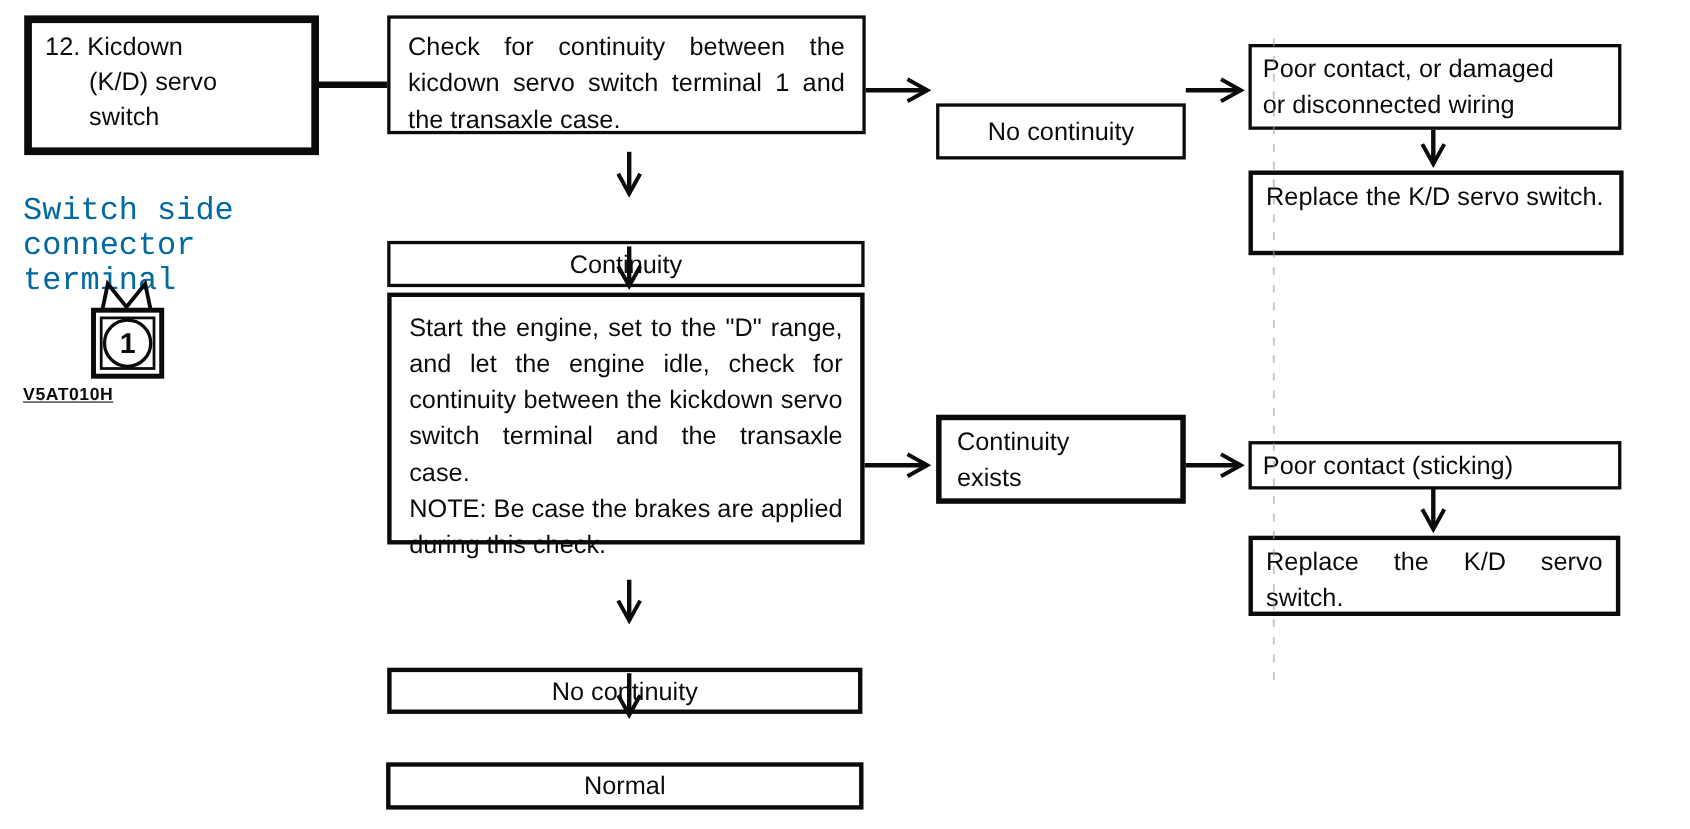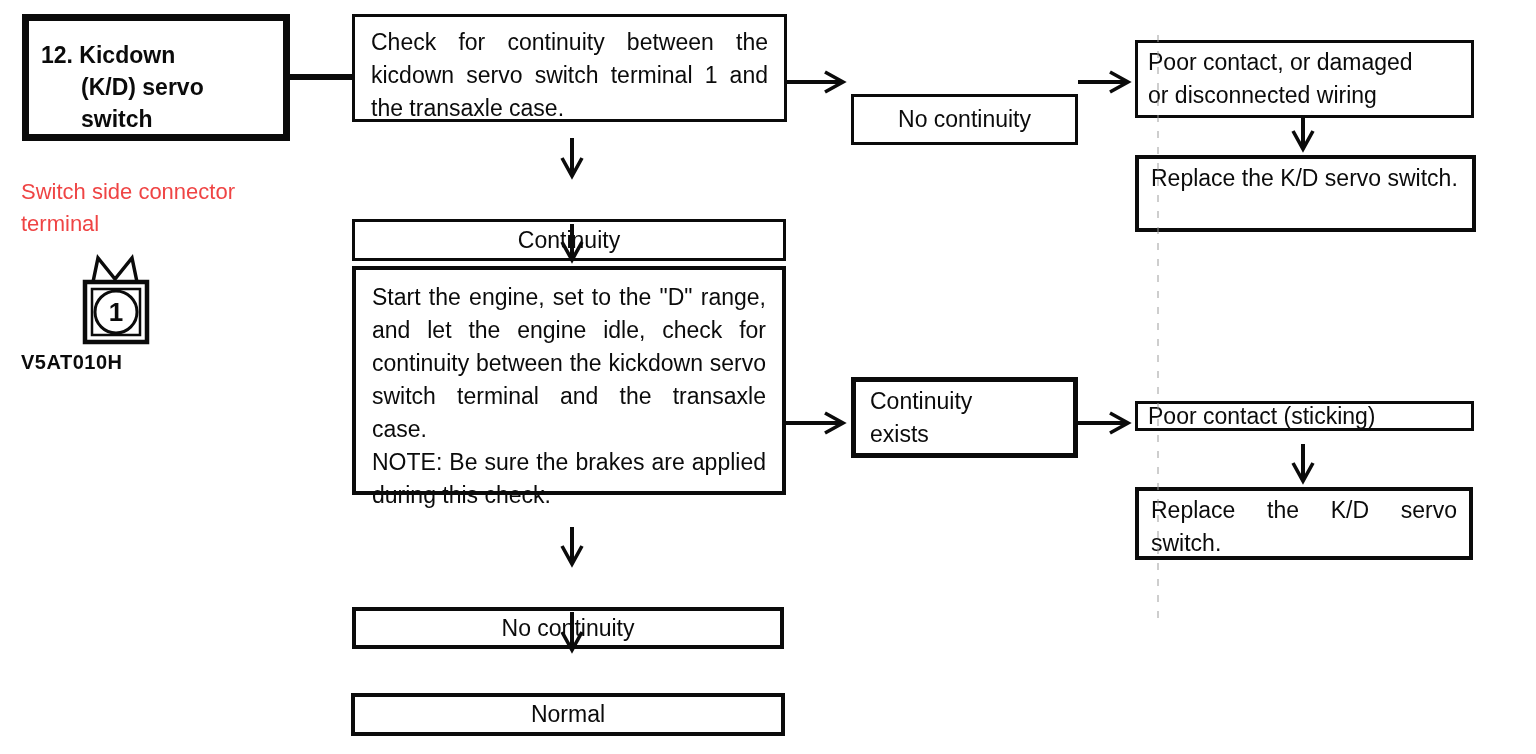--- a/index.html
+++ b/index.html
@@ -11,44 +11,44 @@
     position:absolute;box-sizing:border-box;background:#ffffff;
     border:3px solid #0b0b0b;font-size:23px;line-height:33px;color:#0b0b0b;
   }
   .center{display:flex;align-items:center;justify-content:center;text-align:center;margin-top:37px;}
   .vcenter{display:flex;align-items:center;}
   .justify{text-align:justify;text-justify:inter-word;}
   .preline{white-space:pre-line;}
   .justify p{margin:0;text-align:justify;}
 
   
-  .title-box{left:22px;top:14px;width:268px;height:127px;border-width:7px;padding:18px 8px 5px 12px;font-weight:bold;}
+  .title-box{left:22px;top:14px;width:268px;height:127px;border-width:7px;padding:5px 8px 5px 12px;font-weight:normal;}
   .title-box .tl{line-height:32px;}
   .title-box .indent{padding-left:40px;}
 
   
   .step1{left:352px;top:14px;width:435px;height:108px;padding:9px 16px;}
   .continuity{left:352px;top:182px;width:434px;height:42px;}
   .step2{left:352px;top:266px;width:434px;height:229px;border-width:4px;padding:11px 16px;}
   .no-cont2{left:352px;top:570px;width:432px;height:42px;border-width:4px;}
   .normal{left:351px;top:656px;width:434px;height:43px;border-width:4px;}
 
   
   .no-cont1{left:851px;top:57px;width:227px;height:51px;}
   .cont-exists{left:851px;top:377px;width:227px;height:81px;border-width:5px;padding:5px 14px;}
 
   
   .poor-wiring{left:1135px;top:40px;width:339px;height:78px;padding:3px 10px;}
   .replace1{left:1135px;top:155px;width:341px;height:77px;border-width:4px;padding:3px 12px;}
-  .poor-sticking{left:1135px;top:401px;width:339px;height:30px;padding:0 10px;}
+  .poor-sticking{left:1135px;top:401px;width:339px;height:44px;padding:0 10px;}
   .replace2{left:1135px;top:487px;width:338px;height:73px;border-width:4px;padding:3px 12px;}
 
   
-  .caption{position:absolute;left:21px;top:176px;width:300px;font-size:22px;line-height:32px;color:#ef4444;}
-  .fig-code{position:absolute;left:21px;top:351px;font-size:20px;font-weight:bold;letter-spacing:.5px;color:#0b0b0b;}
+  .caption{position:absolute;left:21px;top:176px;width:300px;font-size:29px;line-height:32px;color:#0369a1;font-family:Liberation Mono, monospace;}
+  .fig-code{position:absolute;left:21px;top:351px;font-size:16px;font-weight:bold;letter-spacing:.5px;color:#0b0b0b;text-decoration:underline;}
   .pin-icon{position:absolute;left:80px;top:252px;}
 
   .arrows{position:absolute;left:0;top:0;pointer-events:none;}
 </style>
 </head>
 <body>
 
 <div class="canvas">
 
   <div class="node title-box">
@@ -69,21 +69,21 @@
   </svg>
 
   <div class="fig-code">V5AT010H</div>
 
   <div class="node step1 justify">Check for continuity between the kicdown servo switch terminal 1 and the transaxle case.</div>
 
   <div class="node continuity center">Continuity</div>
 
   <div class="node step2 justify">
     <p>Start the engine, set to the "D" range, and let the engine idle, check for continuity between the kickdown servo switch terminal and the transaxle case.</p>
-    <p>NOTE: Be sure the brakes are applied during this check.</p>
+    <p>NOTE: Be case the brakes are applied during this check.</p>
   </div>
 
   <div class="node no-cont2 center">No continuity</div>
 
   <div class="node normal center">Normal</div>
 
   <div class="node no-cont1 center">No continuity</div>
 
   <div class="node cont-exists preline vcenter">Continuity
 exists</div>

